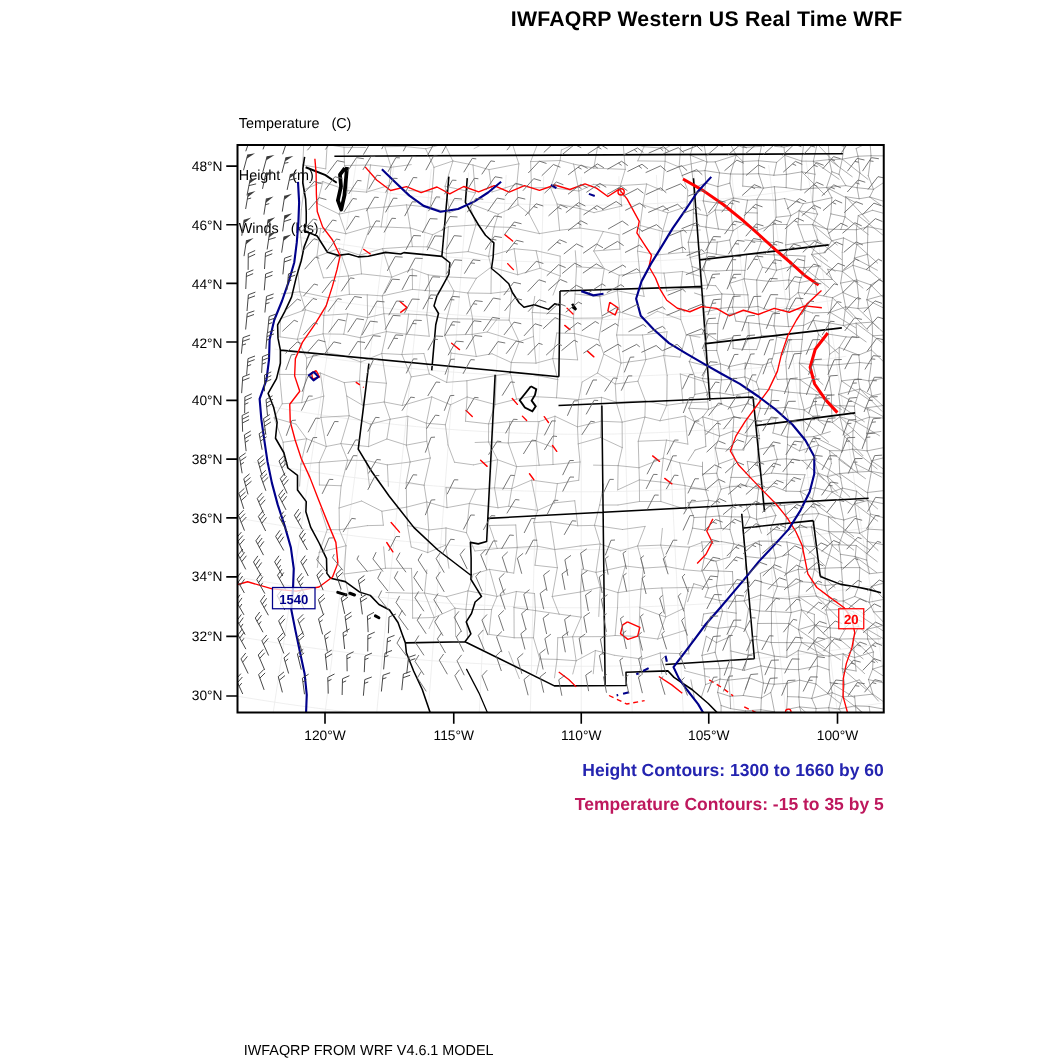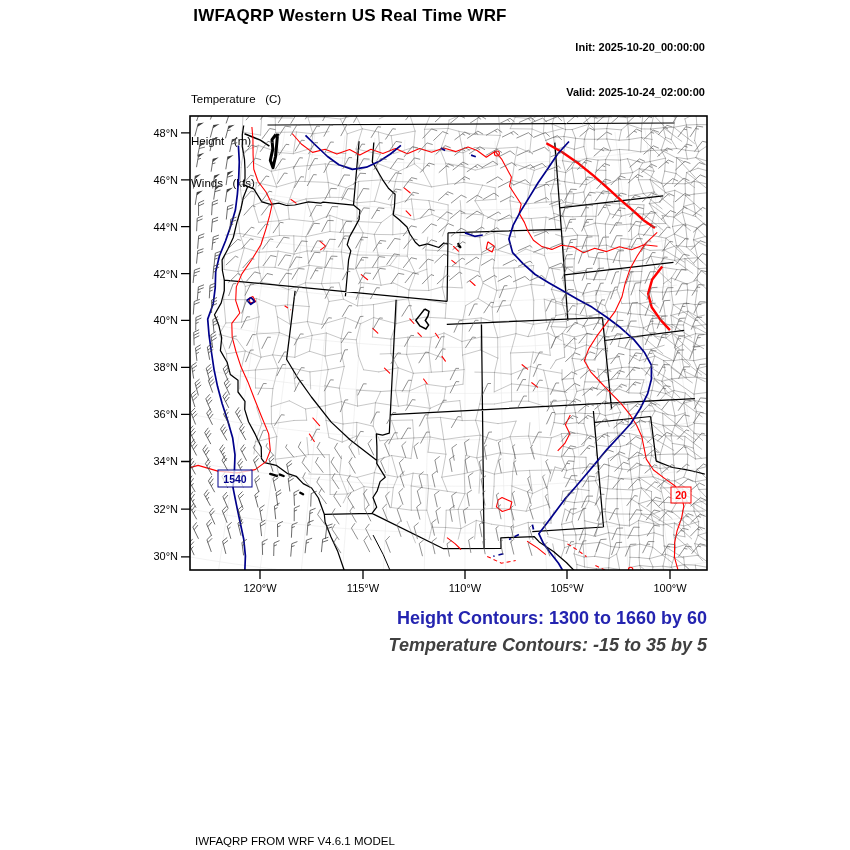--- a/index.html
+++ b/index.html
@@ -1,41 +1,37 @@
 <!DOCTYPE html>
 <html><head>
 <meta charset="utf-8">
 <style>
   html,body{margin:0;padding:0;background:#fff;}
   .page{position:relative;width:850px;height:850px;background:#fff;overflow:hidden;
         font-family:"Liberation Sans",sans-serif;color:#000;}
-  .title{position:absolute;left:0;top:6px;width:700px;text-align:center;
-         font-size:17px;font-weight:bold;letter-spacing:.2px;}
+  .title{position:absolute;left:0;top:6px;width:700px;text-align:right;
+         font-size:17px;font-weight:bold;letter-spacing:.2px;padding-left:22px;}
   .runinfo{position:absolute;top:10px;right:145px;text-align:right;
            font-size:11px;font-weight:bold;line-height:15px;white-space:pre;}
   .params{position:absolute;left:191px;top:64px;font-size:11.5px;line-height:14px;white-space:pre;}
   svg.map{position:absolute;left:0;top:0;}
   .axis-label{font-size:11px;fill:#000;}
   .ctr-label{font-size:10.5px;font-weight:bold;}
-  .cap{position:absolute;right:143px;text-align:right;font-size:18px;font-weight:bold;padding-left:12px;}
+  .cap{position:absolute;right:143px;text-align:right;font-size:14px;font-weight:bold;padding-left:12px;}
   .cap-h{top:608px;}
   .cap-t{top:635px;}
   .footer{position:absolute;left:195px;top:806px;font-size:11.5px;line-height:14px;white-space:pre;}
 </style>
 </head>
 <body>
 
 <div class="page">
 
   <div class="title">IWFAQRP Western US Real Time WRF</div>
 
-  <div class="runinfo">
-    <div>Init: 2025-10-20_00:00:00</div>
-    <div>Valid: 2025-10-24_02:00:00</div>
-  </div>
 
   <div class="params">
     <div>Temperature   (C)</div>
     <div>Height   (m)</div>
     <div>Winds   (kts)</div>
   </div>
 
   <svg class="map" width="850" height="850" viewBox="0 0 850 850">
     <defs>
       <clipPath id="mapclip">
@@ -110,19 +106,19 @@
     <text x="178" y="560" text-anchor="end" class="axis-label">30°N</text>
 
     <text x="260" y="592" text-anchor="middle" class="axis-label">120°W</text>
     <text x="363" y="592" text-anchor="middle" class="axis-label">115°W</text>
     <text x="465" y="592" text-anchor="middle" class="axis-label">110°W</text>
     <text x="567" y="592" text-anchor="middle" class="axis-label">105°W</text>
     <text x="670" y="592" text-anchor="middle" class="axis-label">100°W</text>
   </svg>
 
   <div class="cap cap-h" style="color: rgb(36, 36, 176);">Height Contours: 1300 to 1660 by 60</div>
-  <div class="cap cap-t" style="color: #404040; font-style: italic;">Temperature Contours: -15 to 35 by 5</div>
+  <div class="cap cap-t" style="color: #be185d;">Temperature Contours: -15 to 35 by 5</div>
 
   <div class="footer">
     <div>IWFAQRP FROM WRF V4.6.1 MODEL</div>
     
   </div>
 </div>
 
 </body></html>

